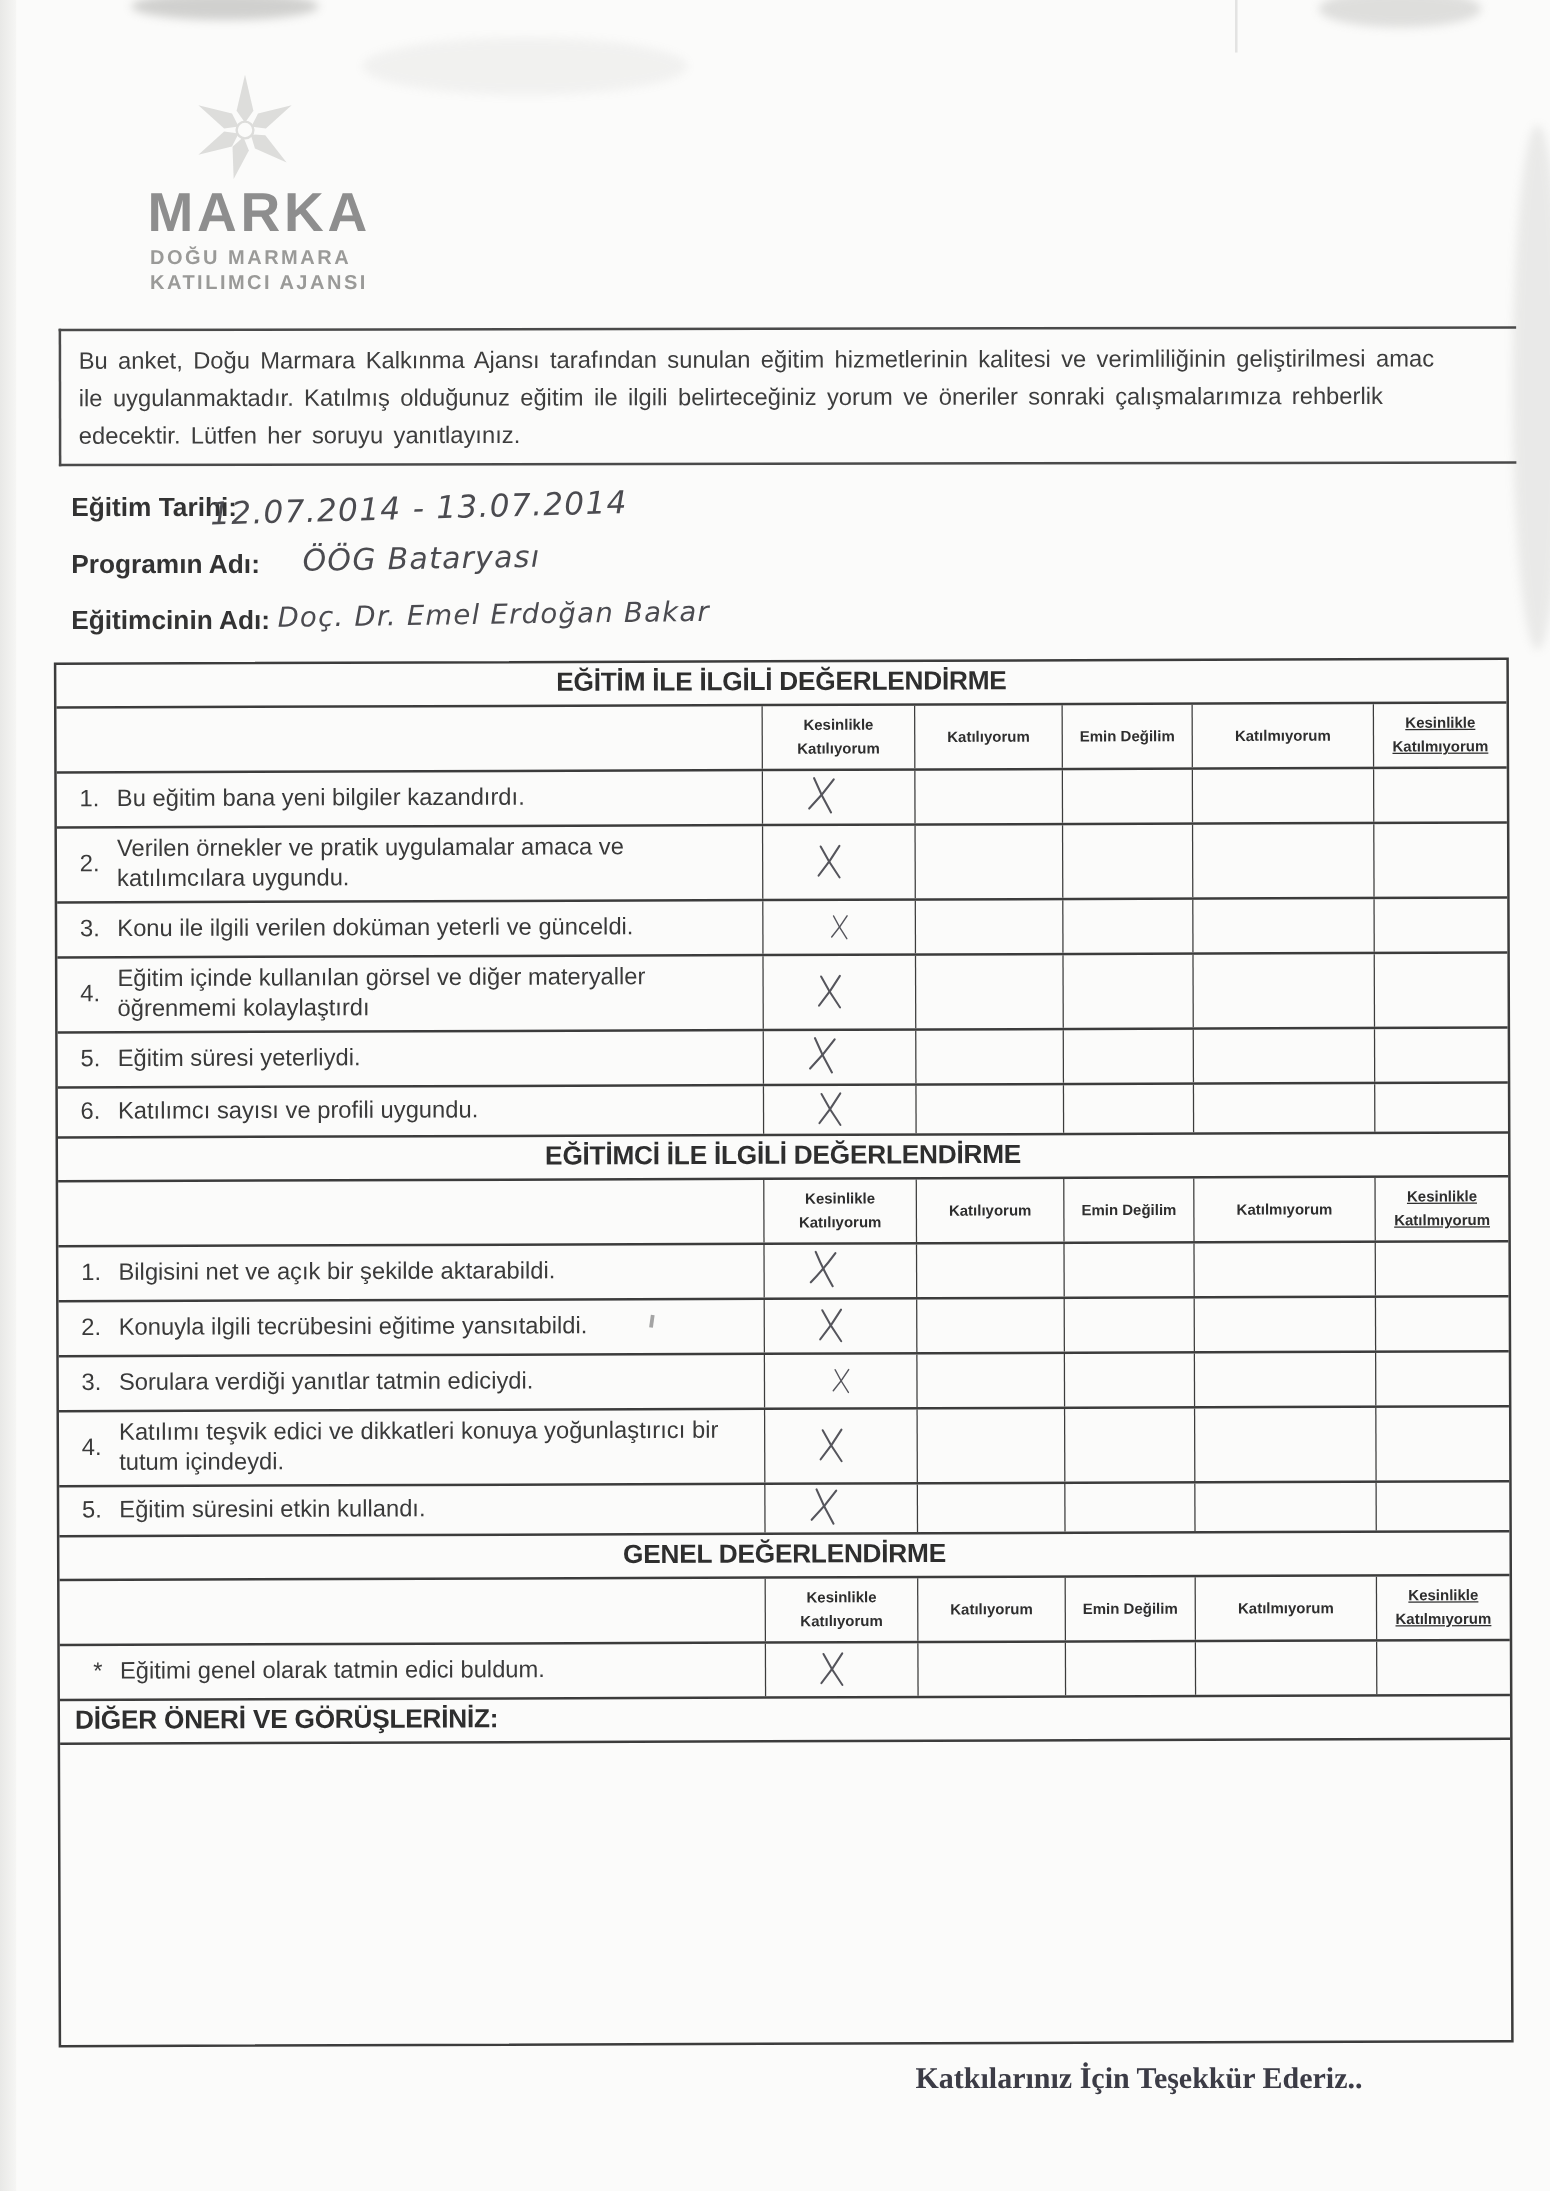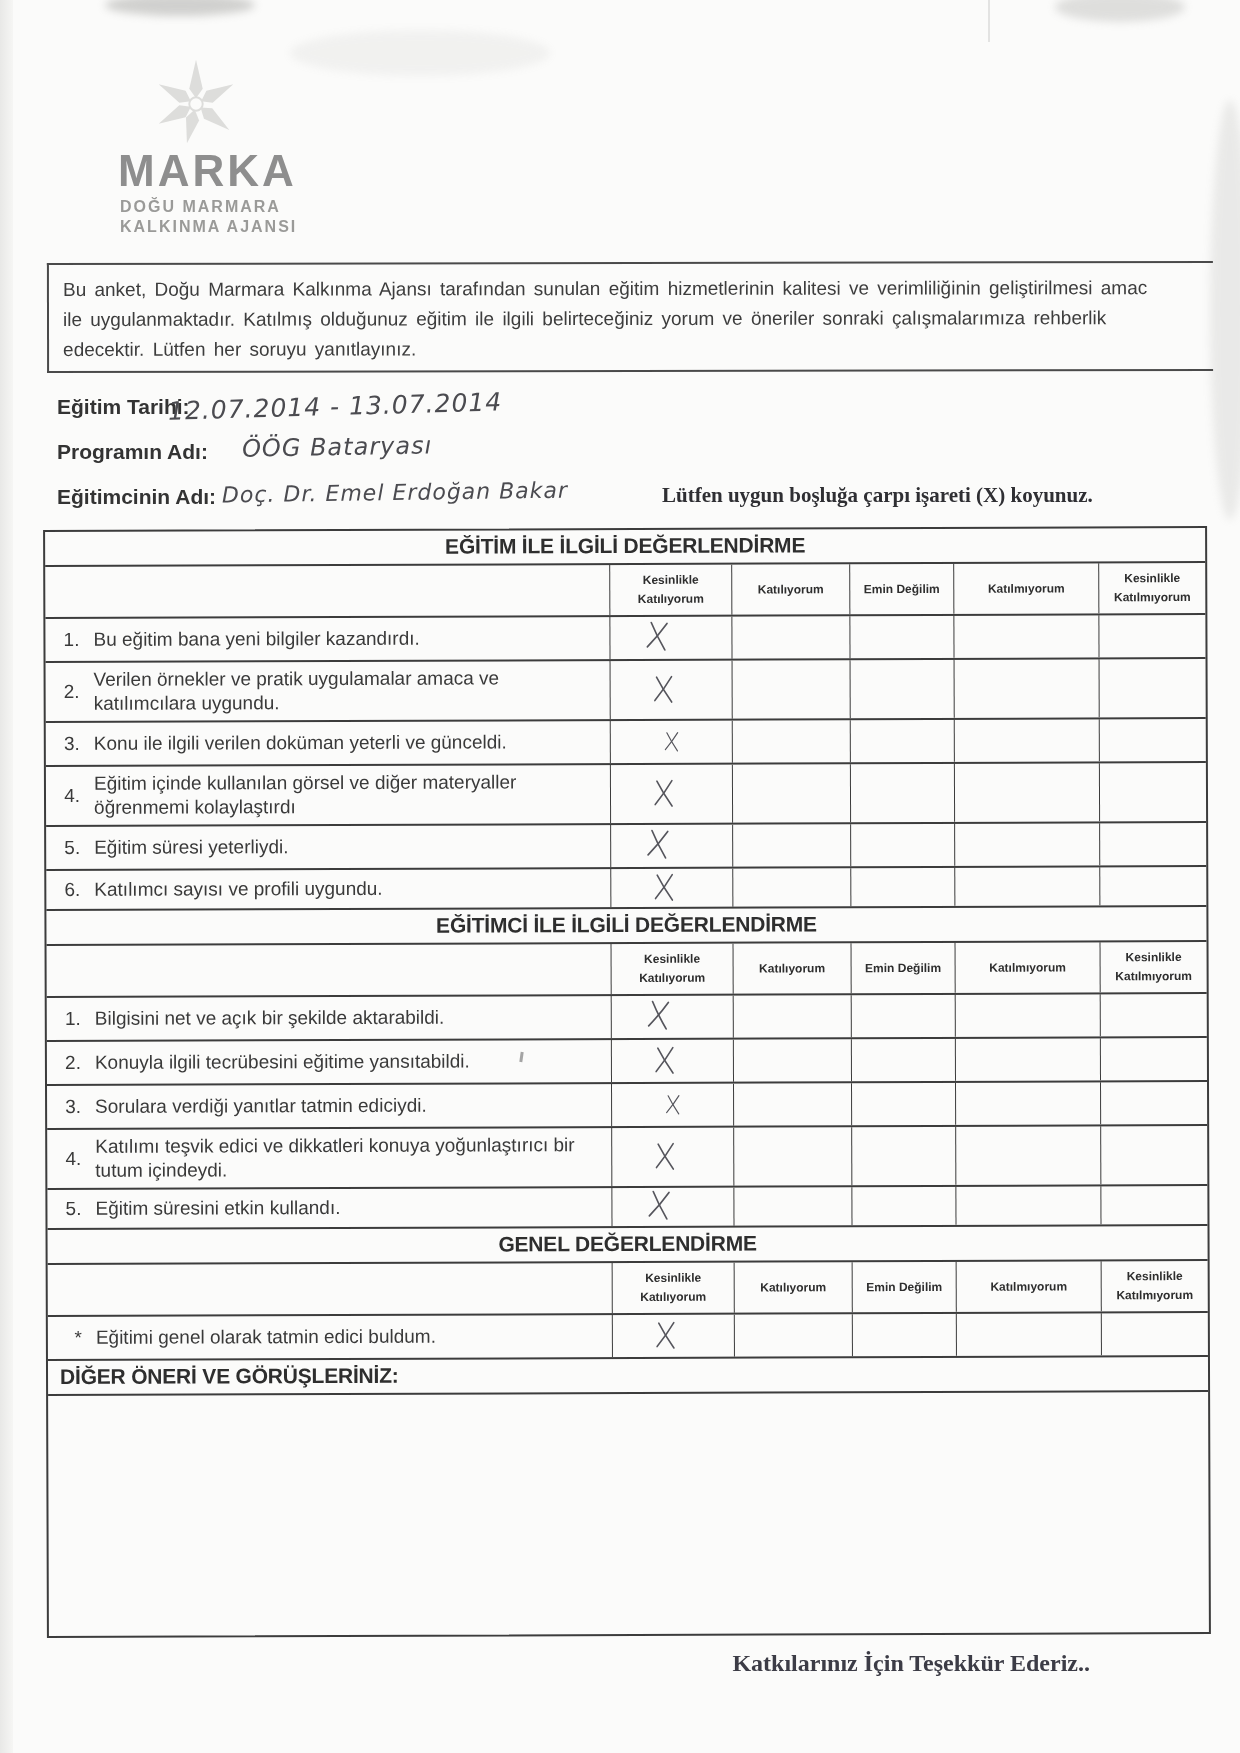--- a/index.html
+++ b/index.html
@@ -55,21 +55,21 @@
     border:2px solid #3c3c3c; background:transparent; transform:rotate(-0.2deg); }
   .band { border-top:2px solid #3c3c3c; text-align:center; font-weight:bold;
     font-size:21px; color:#2e2e2e; padding:4px 0 5px 0; letter-spacing:-0.2px; }
   .survey > .band:first-child { border-top:none; }
   .band.left { text-align:left; padding-left:12px; font-size:21px; }
   .hrow, .trow { display:flex; border-top:2px solid #3c3c3c; align-items:stretch; }
   .qcell { width:564px; display:flex; align-items:center; padding:5px 6px 5px 0; }
   .qnum { width:48px; text-align:right; padding-right:14px; font-size:19px; color:#3a3a3a; flex:none; }
   .qtext { flex:1; font-size:19px; color:#3a3a3a; line-height:24px; }
   .acell { border-left:1.6px solid #3c3c3c; display:flex; align-items:center; justify-content:center; }
-  .c0 { width:122px; } .c1 { width:118px; } .c2 { width:104px; } .c3 { width:145px; } .c4 { width:122px; flex:1; }
+  .c0 { width:122px; } .c1 { width:118px; } .c2 { width:104px; } .c3 { width:145px; } .c4 { width:122px; flex:1;text-decoration:underline; }
   .hrow { min-height:52px; }
   .hrow .qcell { min-height:48px; }
   .ahead { font-weight:bold; font-size:12px; text-align:center; line-height:19px;
     color:#2e2e2e; padding:4px 6px; }
   .trow { min-height:44px; }
   .trow.tall { min-height:55px; }
   .trow.short { min-height:40px; }
 
   .xmark { width:24px; height:30px; overflow:visible; }
   .xmark path { stroke:#55555c; stroke-width:1.7; fill:none; stroke-linecap:round; }
@@ -115,39 +115,38 @@
           </g>
         <g transform="rotate(298)">
             <path d="M0,-44 L7,-16 L0,-6 L-7,-16 Z"></path>
           </g>
         <circle cx="0" cy="0" r="7" fill="#fbfbfa"></circle>
         <circle cx="0" cy="0" r="7" fill="none" stroke="#b9b9b6" stroke-width="2"></circle>
       </g>
     </svg>
     <div class="logo-word">MARKA</div>
     <div class="logo-sub l1">DOĞU MARMARA</div>
-    <div class="logo-sub l2">KALKINMA AJANSI</div>
+    <div class="logo-sub l2">KATILIMCI AJANSI</div>
   </div>
 
 
   <div class="intro-box">
     <div class="intro-line">Bu anket, Doğu Marmara Kalkınma Ajansı tarafından sunulan eğitim hizmetlerinin kalitesi ve verimliliğinin geliştirilmesi amac</div>
     <div class="intro-line">ile uygulanmaktadır. Katılmış olduğunuz eğitim ile ilgili belirteceğiniz yorum ve öneriler sonraki çalışmalarımıza rehberlik</div>
     <div class="intro-line">edecektir. Lütfen her soruyu yanıtlayınız.</div>
   </div>
 
   <div class="field-label" style="left:57px; top:395px;text-align:center;">Eğitim Tarihi:</div>
   <div class="hand date">12.07.2014 - 13.07.2014</div>
 
   <div class="field-label" style="left:57px; top:440px;">Programın Adı:</div>
   <div class="hand prog">ÖÖG Bataryası</div>
 
   <div class="field-label" style="left:57px; top:485px;">Eğitimcinin Adı:</div>
   <div class="hand trainer">Doç. Dr. Emel Erdoğan Bakar</div>
-  <div class="instruction">Lütfen uygun boşluğa çarpı işareti (X) koyunuz.</div>
 
   <div class="survey">
 
     <div class="band">EĞİTİM İLE İLGİLİ DEĞERLENDİRME</div>
     <div class="hrow">
       <div class="qcell"></div>
       <div class="acell c0 ahead">Kesinlikle Katılıyorum</div>
       <div class="acell c1 ahead">Katılıyorum</div>
       <div class="acell c2 ahead">Emin Değilim</div>
       <div class="acell c3 ahead">Katılmıyorum</div>

